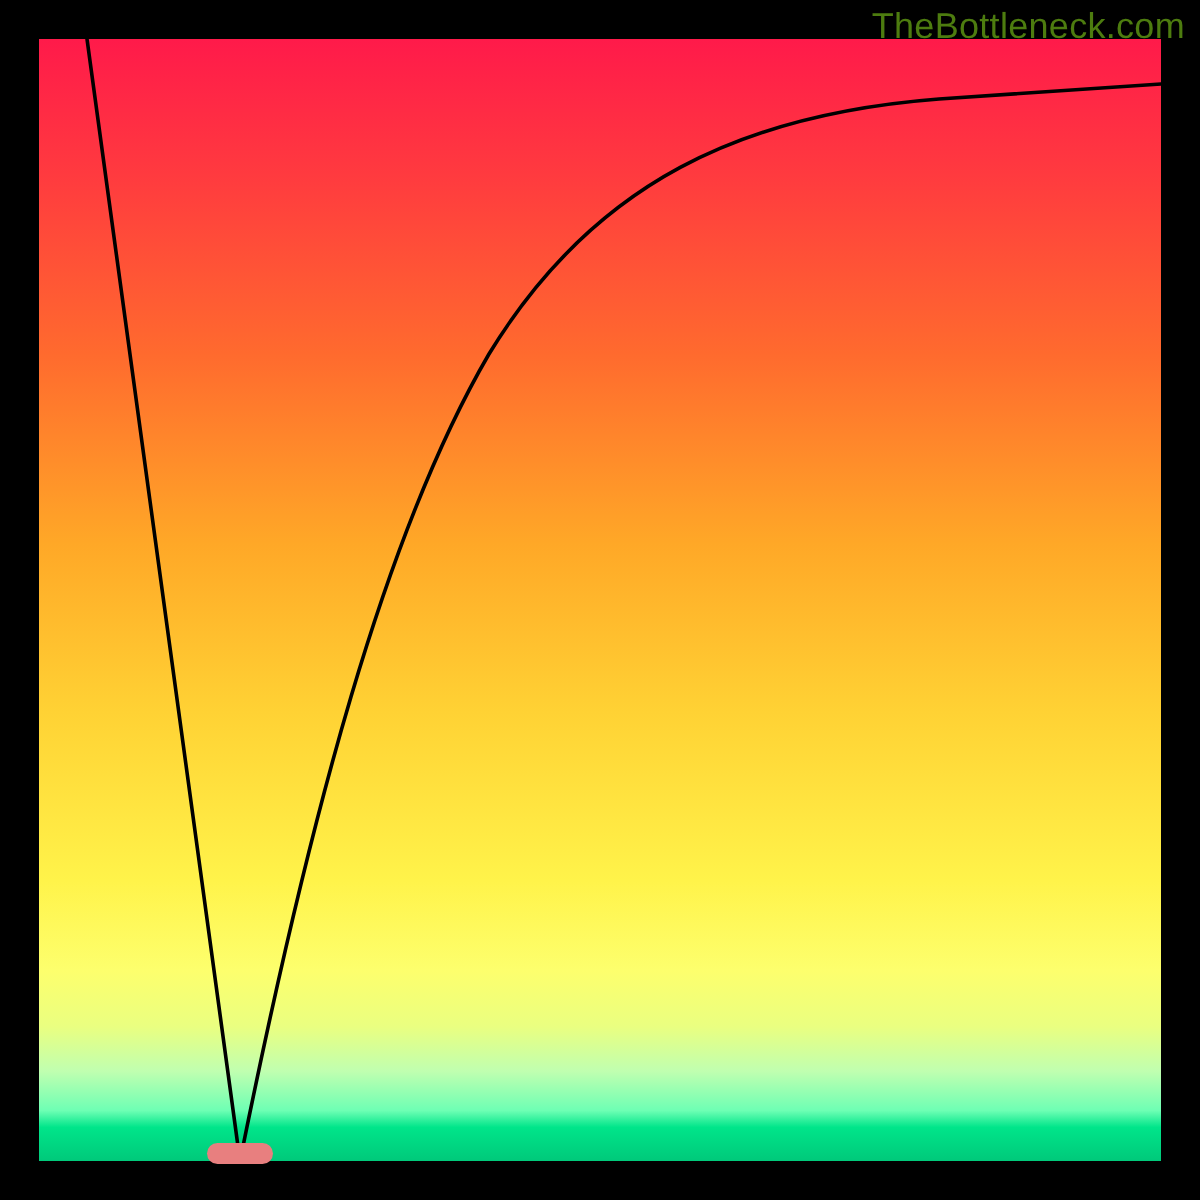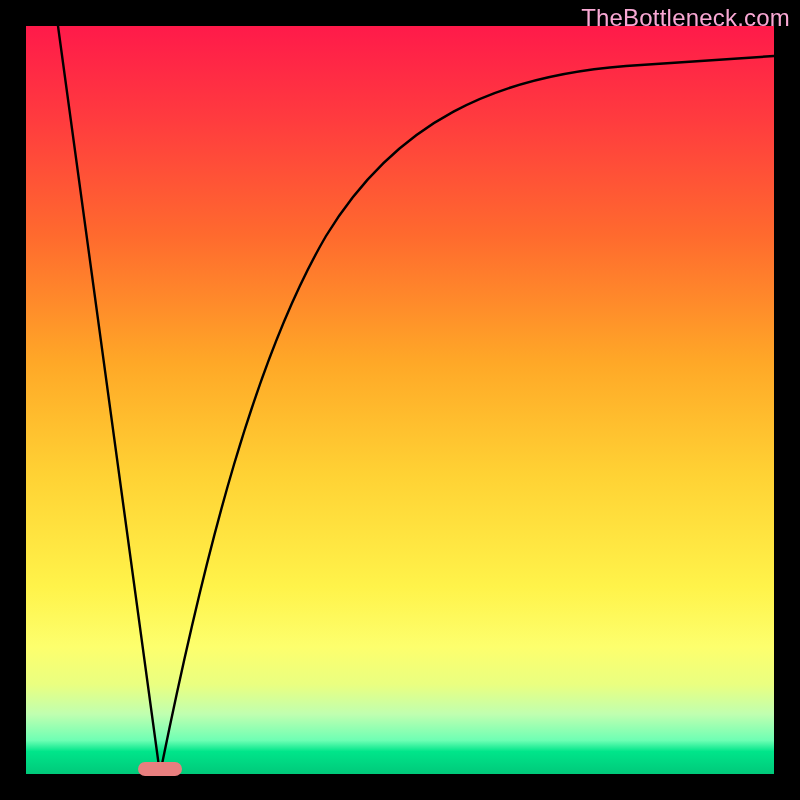--- a/index.html
+++ b/index.html
@@ -36,21 +36,21 @@
       #c0ffb0 92%,
       #6effb4 95.5%,
       #00e58a 97%,
       #00c97a 100%
     );
   }
   .watermark {
     position: absolute;
     top: 4px;
     right: 10px;
-    color: #f9a8d4;
+    color: #4d7c0f;
     font-size: 24px;
     font-weight: 500;
     letter-spacing: 0.2px;
     user-select: none;
   }
   svg.curves {
     position: absolute;
     left: 0;
     top: 0;
     width: 748px;

